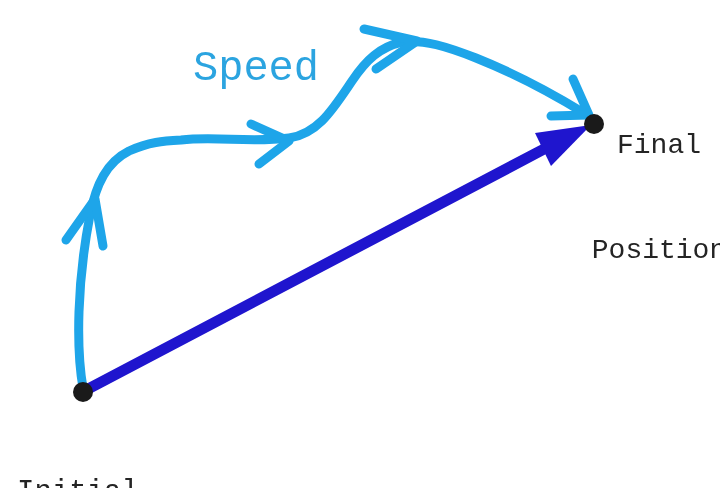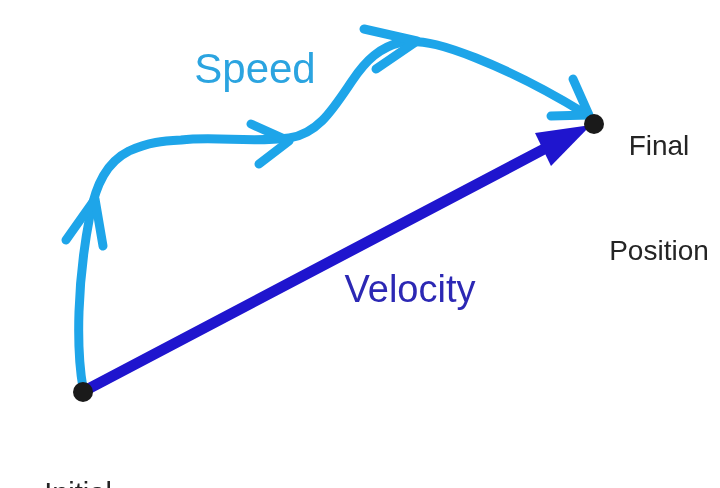--- a/index.html
+++ b/index.html
@@ -17,20 +17,21 @@
   }
   .canvas svg {
     position: absolute;
     left: 0;
     top: 0;
   }
   .label {
     position: absolute;
     white-space: pre;
     user-select: none;
+    font-family: Liberation Mono, monospace;
   }
   .label-speed {
     left: 193px;
     top: 46px;
     width: 124px;
     font-size: 42px;
     line-height: 46px;
     text-align: center;
     color: #2ba4e0;
   }
@@ -86,21 +87,20 @@
 
     <line x1="88" y1="389" x2="546" y2="148" stroke-width="11" stroke-linecap="round" stroke="#1f15ce"></line>
     <polygon points="591,125 535,133 551,166" fill="#1f15ce"></polygon>
 
     <circle cx="83" cy="392" r="10" fill="#1a1a1a"></circle>
     <circle cx="594" cy="124" r="10" fill="#1a1a1a"></circle>
   </svg>
 
   <div class="label label-speed">Speed</div>
 
-  <div class="label label-velocity">Velocity</div>
 
   <div class="label label-final">
     <div>Final</div>
     <div>Position</div>
   </div>
 
   <div class="label label-initial">
     <div>Initial</div>
     
   </div>

